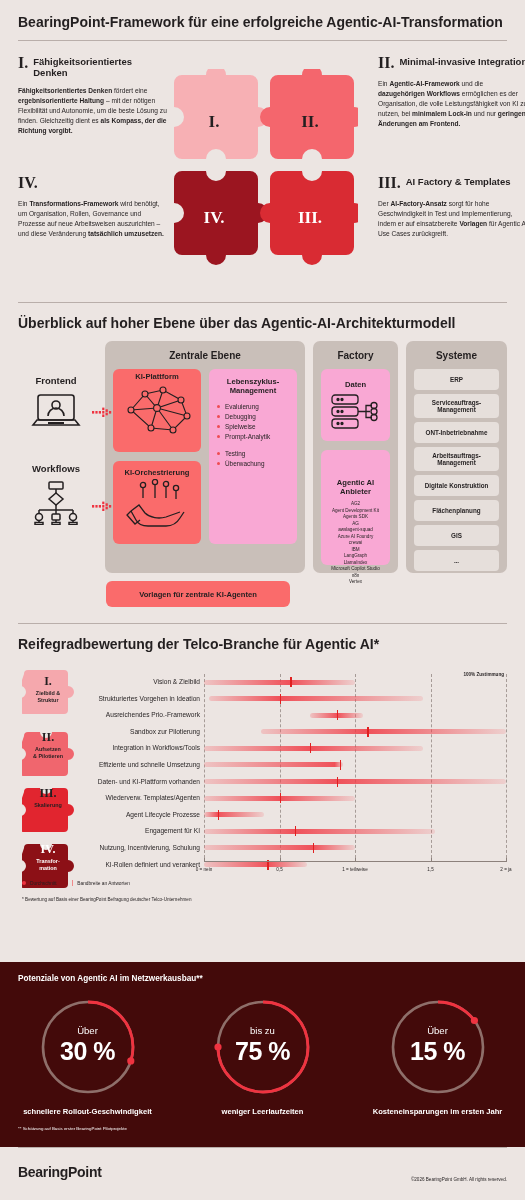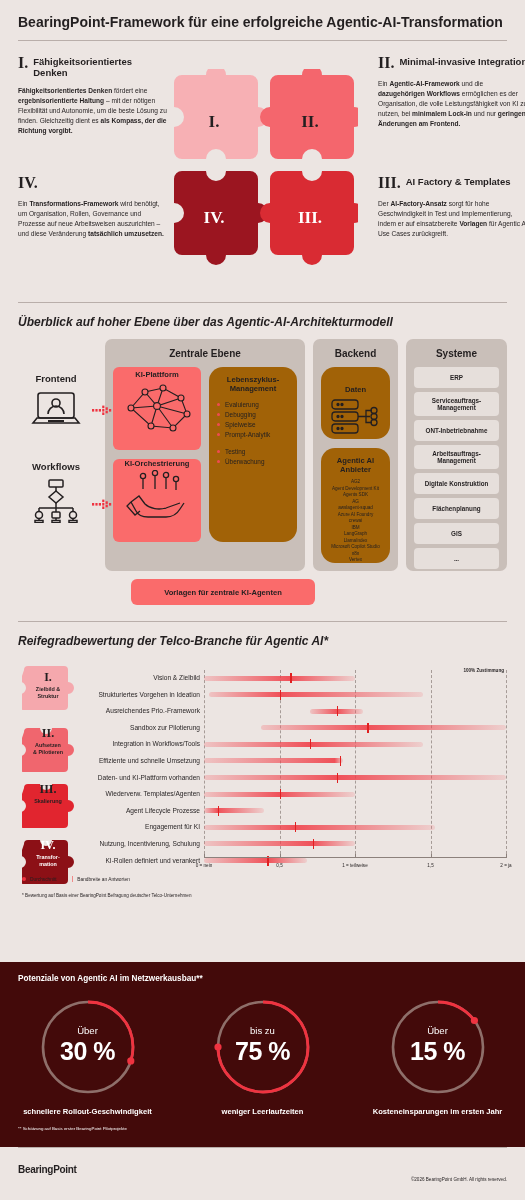--- a/index.html
+++ b/index.html
@@ -29,25 +29,25 @@
   .q-body b { font-weight: bold; }
 
   .q1 { left: 18px;  top: 8px; }
   .q2 { left: 378px; top: 8px; }
   .q4 { left: 18px;  top: 128px; }
   .q3 { left: 378px; top: 128px; }
 
   .puzzle-wrap { position: absolute; left: 168px; top: 22px; width: 190px; height: 200px; }
 
   
-  .sec-h { font-size: 12px; font-weight: bold; padding: 12px 0 0 0; font-style: italic; }
+  .sec-h { font-size: 14px; font-weight: bold; padding: 12px 0 0 0; }
   .arch { position: relative; height: 272px; margin-top: 10px; }
   .col-head { font-size: 10px; font-weight: bold; text-align: center; }
   .band { position: absolute; background: #c9bfb9; border-radius: 7px; }
-  .card { background: #a16207; border-radius: 14px; }
+  .card { background: #f9a8d4; border-radius: 6px; }
   .card-red { background: #fa6b6b; border-radius: 6px; }
   .card-t { font-size: 7.6px; font-weight: bold; text-align: center; }
 
   .lc-list { margin-top: 7px; padding-left: 8px; }
   .lc-list li { list-style: none; font-size: 6.4px; line-height: 1.55; position: relative; padding-left: 8px; }
   .lc-list li:before { content: ""; position: absolute; left: 0; top: 3.2px; width: 3px; height: 3px;
                        border-radius: 50%; background: #ef4b52; }
   .lc-gap { height: 7px; }
 
   .side-lab { font-size: 9.5px; font-weight: bold; text-align: center; }
@@ -92,21 +92,21 @@
   .ring svg { position: absolute; left: 9px; top: 0; }
   .ring-txt { position: absolute; left: 0; right: 0; top: 28px; }
   .ring-pre { font-size: 9.5px; }
   .ring-val { font-size: 25px; font-weight: bold; letter-spacing: -.5px; margin-top: 1px; }
   .ring-cap { font-size: 7.6px; font-weight: bold; text-align: center; margin-top: 8px; }
   .pot-note { font-size: 4.4px; padding: 10px 0 0 18px; }
 
   
   .footer { position: absolute; left: 0; bottom: 0; width: 525px; height: 53px; background: #ece5e2; }
   .fline { height: 1px; background: #b9aeaa; margin: 0 18px; }
-  .brand { font-size: 10px; font-weight: bold; letter-spacing: -.3px; padding: 16px 0 0 18px; }
+  .brand { font-size: 14px; font-weight: bold; letter-spacing: -.3px; padding: 16px 0 0 18px; }
   .copy { position: absolute; right: 18px; bottom: 18px; font-size: 4.6px; }
 </style>
 </head>
 <body>
 
 <div class="pad">
   <div class="subtitle">BearingPoint-Framework für eine erfolgreiche Agentic-AI-Transformation</div>
 </div>
 <div class="hr"></div>
 
@@ -183,21 +183,21 @@
   <div class="sec-h">Überblick auf hoher Ebene über das Agentic-AI-Architekturmodell</div>
 </div>
 
 <div class="arch">
 
   <div class="band" style="left:105px; top:0; width:200px; height:232px;"></div>
   <div class="band" style="left:313px; top:0; width:85px; height:232px;"></div>
   <div class="band" style="left:406px; top:0; width:101px; height:232px;"></div>
 
   <div class="col-head" style="position:absolute; left:105px; top:9px; width:200px;">Zentrale Ebene</div>
-  <div class="col-head" style="position:absolute; left:313px; top:9px; width:85px;">Backend</div>
+  <div class="col-head" style="position:absolute; left:313px; top:9px; width:85px;">Factory</div>
   <div class="col-head" style="position:absolute; left:406px; top:9px; width:101px;">Systeme</div>
 
   <div class="side-lab" style="position:absolute; left:14px; top:34px; width:84px;">Frontend</div>
   <div style="position:absolute; left:30px; top:52px;">
     <svg width="52" height="38" viewBox="0 0 52 38" fill="none" stroke="#231f20" stroke-width="1.6">
       <rect x="8" y="2" width="36" height="25" rx="2.5"></rect>
       <circle cx="26" cy="12" r="4"></circle>
       <path d="M18 23 a8 8 0 0 1 16 0"></path>
       <path d="M3 32 h46 l-4 -5 h-38 z"></path>
       <path d="M18 30 h16" stroke-width="2"></path>
@@ -265,21 +265,21 @@
             <circle cx="66" cy="32" r="3"></circle>
             <circle cx="52" cy="46" r="3"></circle>
           <circle cx="30" cy="44" r="3"></circle>
             <circle cx="36" cy="24" r="3.4"></circle>
         </g>
       </svg>
     </div>
   </div>
 
   <div class="card-red" style="position:absolute; left:113px; top:120px; width:88px; height:83px;">
-    <div class="card-t" style="">KI-Orchestrierung</div>
+    <div class="card-t" style="padding-top:7px;">KI-Orchestrierung</div>
     <div style="text-align:center; margin-top:2px;">
       <svg width="72" height="52" viewBox="0 0 72 52" fill="none" stroke="#231f20" stroke-width="1.3">
         <circle cx="22" cy="6" r="2.6"></circle>
           <circle cx="34" cy="3" r="2.6"></circle>
         <circle cx="45" cy="5" r="2.6"></circle>
           <circle cx="55" cy="9" r="2.6"></circle>
         <path d="M22 9 v10 M34 6 v13 M45 8 v11 M55 12 v8"></path>
         <path d="M10 32 l8 -6 l6 8 c5 5 14 6 21 4 l14 -5"></path>
         <path d="M10 32 l5 9 c2 4 7 6 12 6 h18 c6 0 11 -3 14 -8 l4 -6"></path>
         <path d="M10 32 l-4 4 l8 9 l5 -4"></path>
@@ -296,47 +296,47 @@
       <li>Spielweise</li>
       <li>Prompt-Analytik</li>
     </ul>
     <div class="lc-gap"></div>
     <ul class="lc-list" style="margin-top:0;">
       <li>Testing</li>
       <li>Überwachung</li>
     </ul>
   </div>
 
-  <div class="card-red" style="position:absolute; left:131px; top:240px; width:184px; height:26px; display:flex; align-items:center; justify-content:center;">
+  <div class="card-red" style="position:absolute; left:106px; top:240px; width:184px; height:26px; display:flex; align-items:center; justify-content:center;">
     <div class="card-t">Vorlagen für zentrale KI-Agenten</div>
   </div>
 
   <div class="card" style="position:absolute; left:321px; top:28px; width:69px; height:72px;">
-    <div class="card-t" style="padding-top:18px;">Daten</div>
+    <div class="card-t" style="padding-top:11px;">Daten</div>
     <div style="text-align:center; margin-top:4px;">
       <svg width="56" height="40" viewBox="0 0 56 40" fill="none" stroke="#231f20" stroke-width="1.3">
         <rect x="4" y="2" width="26" height="9" rx="3"></rect>
         <rect x="4" y="14" width="26" height="9" rx="3"></rect>
         <rect x="4" y="26" width="26" height="9" rx="3"></rect>
         <circle cx="10" cy="6.5" r="1" fill="#231f20"></circle>
           <circle cx="14" cy="6.5" r="1" fill="#231f20"></circle>
         <circle cx="10" cy="18.5" r="1" fill="#231f20"></circle>
           <circle cx="14" cy="18.5" r="1" fill="#231f20"></circle>
         <circle cx="10" cy="30.5" r="1" fill="#231f20"></circle>
           <circle cx="14" cy="30.5" r="1" fill="#231f20"></circle>
         <path d="M30 18.5 h8 v-6 h6 M30 18.5 h12 M30 18.5 h8 v6 h6"></path>
         <circle cx="46" cy="12.5" r="3"></circle>
           <circle cx="46" cy="18.5" r="3"></circle>
           <circle cx="46" cy="24.5" r="3"></circle>
       </svg>
     </div>
   </div>
 
   <div class="card" style="position:absolute; left:321px; top:109px; width:69px; height:115px;">
-    <div class="card-t" style="padding-top:8px;">Agentic AI</div>
+    <div class="card-t" style="padding-top:8px;margin-top:20px;">Agentic AI</div>
     <div class="card-t">Anbieter</div>
     <div class="vendor">
       <div>AG2</div>
       <div>Agent Development Kit</div>
       <div>Agents SDK</div>
       <div>AG</div>
       <div>awslagent-squad</div>
       <div>Azure AI Foundry</div>
       <div>crewai</div>
       <div>IBM</div>

